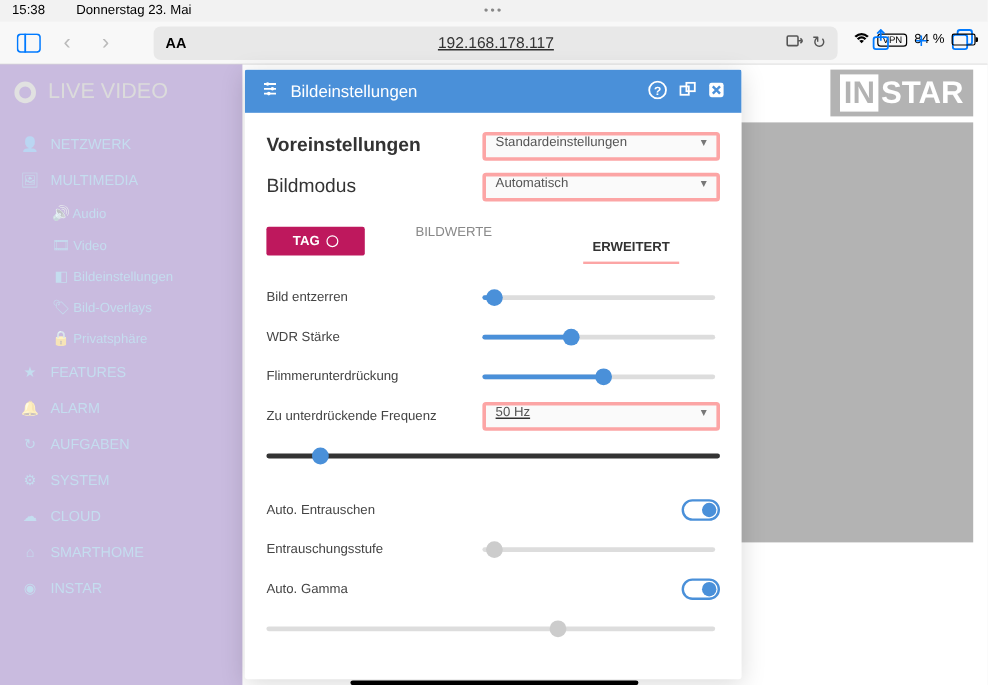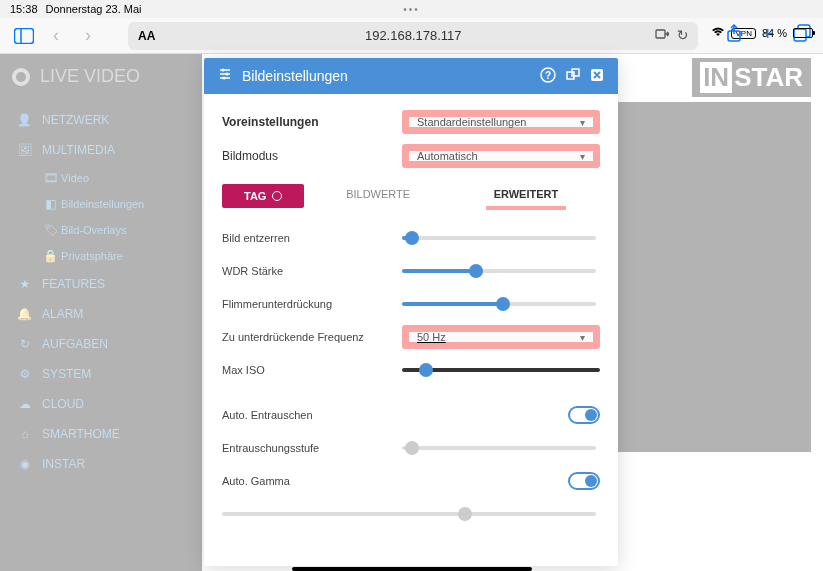--- a/index.html
+++ b/index.html
@@ -1,68 +1,68 @@
 <!DOCTYPE html>
 <html><head>
 <meta charset="utf-8">
 <style>
 * { margin: 0; padding: 0; box-sizing: border-box; font-family: -apple-system, BlinkMacSystemFont, "Segoe UI", Arial, sans-serif; }
 body { width: 823px; height: 571px; background: #f2f2f2; overflow: hidden; position: relative; }
 
 .status-bar { height: 18px; background: #f2f2f2; display: flex; align-items: center; padding: 0 10px; font-size: 11px; color: #000; justify-content: space-between; }
-.status-left { display: flex; gap: 8px; }
+.status-left { display: flex; gap: 26px; }
 .status-right { display: flex; align-items: center; gap: 6px; margin-top: 48px; }
 .status-center { position: absolute; left: 50%; transform: translateX(-50%); font-size: 10px; color: #888; letter-spacing: 2px; }
 .battery-box { width: 20px; height: 10px; border: 1px solid #000; border-radius: 2px; position: relative; }
 .battery-box::after { content: ''; position: absolute; right: -3px; top: 2px; width: 2px; height: 4px; background: #000; border-radius: 0 1px 1px 0; }
 .battery-fill { background: #000; height: 100%; width: 84%; border-radius: 1px; }
 .vpn-box { border: 1px solid #000; border-radius: 3px; padding: 0 3px; font-size: 8px; }
 .wifi { font-size: 12px; }
 
 .browser-bar { height: 36px; background: #f8f8f8; border-bottom: 1px solid #ddd; display: flex; align-items: center; padding: 0 12px; gap: 8px; }
 .nav-btn { width: 24px; height: 24px; display: flex; align-items: center; justify-content: center; color: #bbb; font-size: 18px; }
 .sidebar-btn { color: #007aff; }
-.url-bar { flex: 1; height: 28px; background: #e8e8e8; border-radius: 6px; display: flex; align-items: center; justify-content: center; position: relative; margin: 0 20px; }
+.url-bar { flex: 1; height: 28px; background: #e8e8e8; border-radius: 6px; display: flex; align-items: center; justify-content: center; position: relative; margin: 0 20px; text-decoration: underline; }
 .url-aa { position: absolute; left: 10px; font-size: 12px; font-weight: 600; }
 .url-text { font-size: 13px; color: #333; }
 .url-reload { position: absolute; right: 10px; color: #555; font-size: 14px; display: flex; gap: 8px; }
 .browser-actions { display: flex; gap: 20px; color: #007aff; font-size: 18px; }
 
 .app { position: absolute; top: 54px; left: 0; right: 0; bottom: 0; background: #fff; display: flex; }
 .overlay { position: absolute; inset: 0; background: rgba(255,255,255,0.7); z-index: 5; pointer-events: none; }
 
-.sidebar { width: 202px; background: #000000; padding: 12px 12px; z-index: 1; }
+.sidebar { width: 202px; background: #4c1d95; padding: 12px 12px; z-index: 1; }
 .sb-head { display: flex; align-items: center; gap: 10px; color: #888; font-size: 18px; font-weight: 300; margin-bottom: 18px; }
 .sb-circle { width: 18px; height: 18px; border: 4px solid #999; border-radius: 50%; }
 .sb-item { display: flex; align-items: center; gap: 10px; padding: 8px 6px; color: #3a8dc9; font-size: 12px; }
 .sb-sub { padding-left: 32px; font-size: 11px; color: #3a8dc9; padding-top: 6px; padding-bottom: 6px; }
 .sb-icon { width: 14px; height: 14px; display: inline-flex; align-items: center; justify-content: center; font-size: 12px; }
 
 .main { flex: 1; position: relative; z-index: 1; }
 .logo { position: absolute; top: 4px; right: 12px; z-index: 10; background: #000; color: #fff; padding: 4px 8px; font-size: 26px; font-weight: 700; display: flex; }
 .logo-in { background: #fff; color: #000; padding: 0 3px; margin-right: 2px; }
 .video-box { position: absolute; top: 48px; right: 12px; width: 280px; height: 350px; background: #000; z-index: 2; }
 
 .modal { position: absolute; top: 4px; left: 204px; width: 414px; background: #fff; z-index: 20; box-shadow: 0 4px 20px rgba(0,0,0,0.15); border-radius: 2px; height: 508px; overflow: hidden; }
 .modal-header { background: #4a90d9; color: #fff; height: 36px; display: flex; align-items: center; padding: 0 14px; gap: 10px; }
 .modal-title { flex: 1; font-size: 14px; font-weight: 400; }
 .modal-hicon { font-size: 14px; cursor: pointer; }
 .modal-body { padding: 16px 18px; }
 .form-row { display: flex; align-items: center; margin-bottom: 10px; }
-.form-label { width: 180px; font-size: 12px; color: #333; }
+.form-label { width: 180px; font-size: 16px; color: #333; }
 .form-label.bold { font-weight: 700; }
-.form-select { flex: 1; height: 24px; border: 7px solid #fca5a5; border-radius: 3px; background: #fafafa; padding: 0 8px; font-size: 11px; color: #555; position: relative; display: flex; align-items: center; }
+.form-select { flex: 1; height: 24px; border: 3px solid #fca5a5; border-radius: 3px; background: #fafafa; padding: 0 8px; font-size: 11px; color: #555; position: relative; display: flex; align-items: flex-start; }
 .form-select::after { content: '▾'; position: absolute; right: 8px; color: #777; font-size: 10px; }
 
 .tabs { display: flex; align-items: center; margin: 14px 0 18px; }
 .tag-btn { background: #be185d; color: #fff; padding: 6px 22px; font-size: 11px; font-weight: 600; border-radius: 2px; display: flex; align-items: center; gap: 6px; }
 .tag-sun { width: 10px; height: 10px; border: 1.5px solid #fff; border-radius: 50%; }
 .tab-spacer { flex: 1; display: flex; justify-content: space-around; }
 .tab { font-size: 11px; color: #888; padding: 6px 8px; }
-.tab.active { color: #333; font-weight: 600; border-bottom: 4px solid #fca5a5; }
+.tab.active { color: #333; font-weight: 600; border-bottom: 2px solid #fca5a5; margin-top: 12px; }
 
 .setting-row { display: flex; align-items: center; margin-bottom: 13px; height: 20px; }
 .setting-label { width: 180px; font-size: 11px; color: #444; }
 .setting-ctrl { flex: 1; display: flex; align-items: center; justify-content: flex-end; text-decoration: underline; }
 .slider { flex: 1; position: relative; height: 4px; background: #ddd; border-radius: 2px; margin-right: 4px; }
 .slider-fill { position: absolute; left: 0; top: 0; height: 100%; background: #4a90d9; border-radius: 2px; }
 .slider-thumb { position: absolute; top: 50%; width: 14px; height: 14px; background: #4a90d9; border-radius: 50%; transform: translate(-50%, -50%); }
 .slider.gray .slider-thumb { background: #ccc; }
 .toggle { width: 32px; height: 18px; border-radius: 9px; position: relative; border: 2px solid #4a90d9; background: #fff; }
 .toggle.on .toggle-thumb { right: 1px; left: auto; background: #4a90d9; }
@@ -137,20 +137,21 @@
       <span>LIVE VIDEO</span>
     </div>
     <div class="sb-item">
         <span class="sb-icon">👤</span>
         <span>NETZWERK</span>
       </div>
     <div class="sb-item">
         <span class="sb-icon">🖼</span>
         <span>MULTIMEDIA</span>
       </div>
+    <div class="sb-sub"><span class="sb-icon">🔊</span> <span>Audio</span></div>
     <div class="sb-sub"><span class="sb-icon">🎞</span> <span>Video</span></div>
     <div class="sb-sub"><span class="sb-icon">◧</span> <span>Bildeinstellungen</span></div>
     <div class="sb-sub"><span class="sb-icon">🏷</span> <span>Bild-Overlays</span></div>
     <div class="sb-sub"><span class="sb-icon">🔒</span> <span>Privatsphäre</span></div>
     <div class="sb-item">
         <span class="sb-icon">★</span>
         <span>FEATURES</span>
       </div>
     <div class="sb-item">
         <span class="sb-icon">🔔</span>
@@ -264,21 +265,20 @@
       </div>
       <div class="setting-row">
         <div class="setting-label">Zu unterdrückende Frequenz</div>
         <div class="setting-ctrl">
             <div class="form-select" style="flex:1">
               <span>50 Hz</span>
             </div>
           </div>
       </div>
       <div class="setting-row">
-        <div class="setting-label">Max ISO</div>
         <div class="setting-ctrl">
             <div class="iso-slider">
               <div class="slider-thumb" style="left:12%"></div>
             </div>
           </div>
       </div>
 
       <div class="section-gap"></div>
 
       <div class="setting-row">

